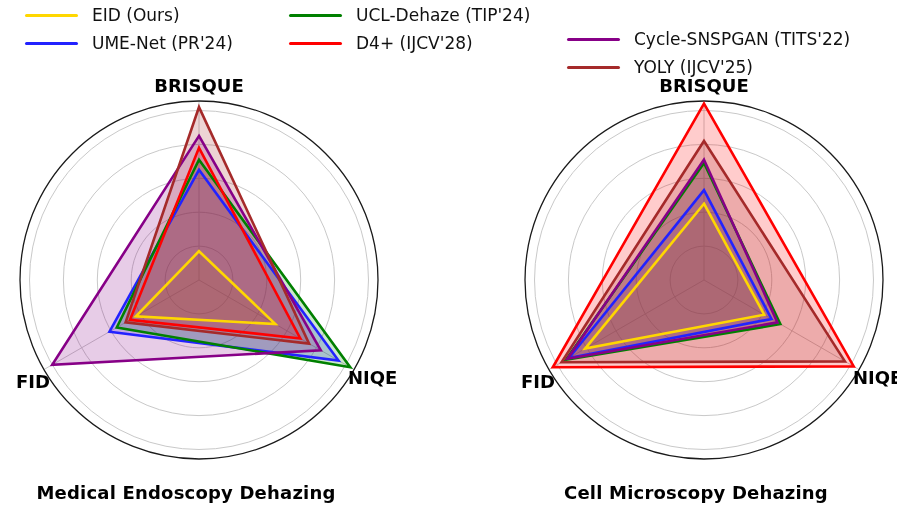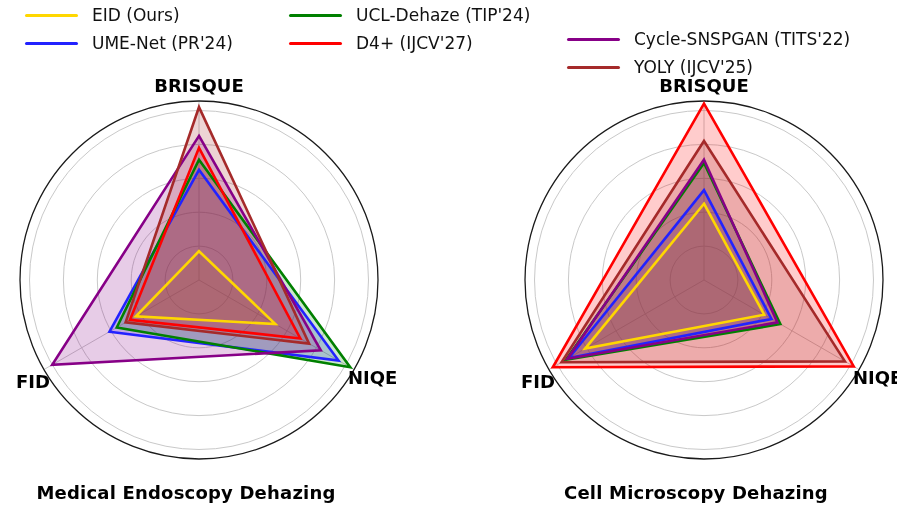--- a/index.html
+++ b/index.html
@@ -33,21 +33,21 @@
   <div class="legend-item r2 c1">
     <span class="swatch" style="background: rgb(34, 34, 255);"></span>
     <span class="lbl">UME-Net (PR'24)</span>
   </div>
   <div class="legend-item r1 c2">
     <span class="swatch" style="background: rgb(0, 128, 0);"></span>
     <span class="lbl">UCL-Dehaze (TIP'24)</span>
   </div>
   <div class="legend-item r2 c2">
     <span class="swatch" style="background: rgb(255, 0, 0);"></span>
-    <span class="lbl">D4+ (IJCV'27)</span>
+    <span class="lbl">D4+ (IJCV'28)</span>
   </div>
   <div class="legend-item r1 c3">
     <span class="swatch" style="background: rgb(135, 0, 135);"></span>
     <span class="lbl">Cycle-SNSPGAN (TITS'22)</span>
   </div>
   <div class="legend-item r2 c3">
     <span class="swatch" style="background: rgb(165, 42, 42);"></span>
     <span class="lbl">YOLY (IJCV'25)</span>
   </div>
 </div>

